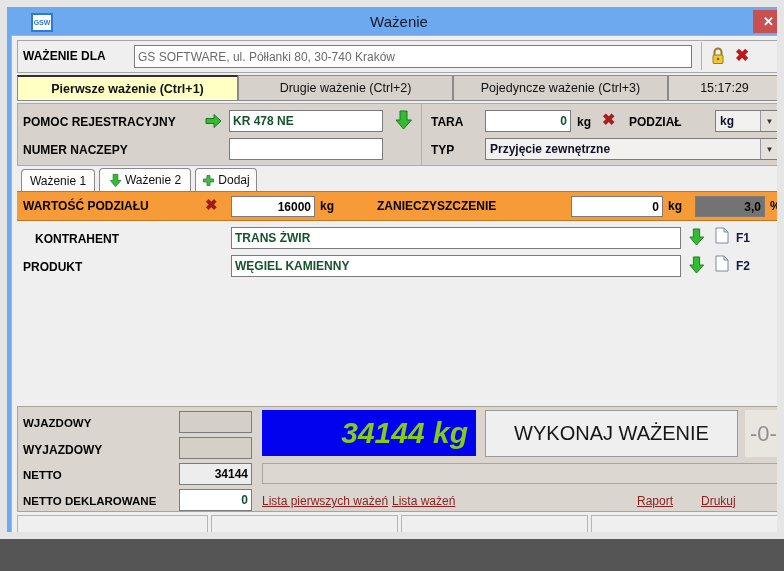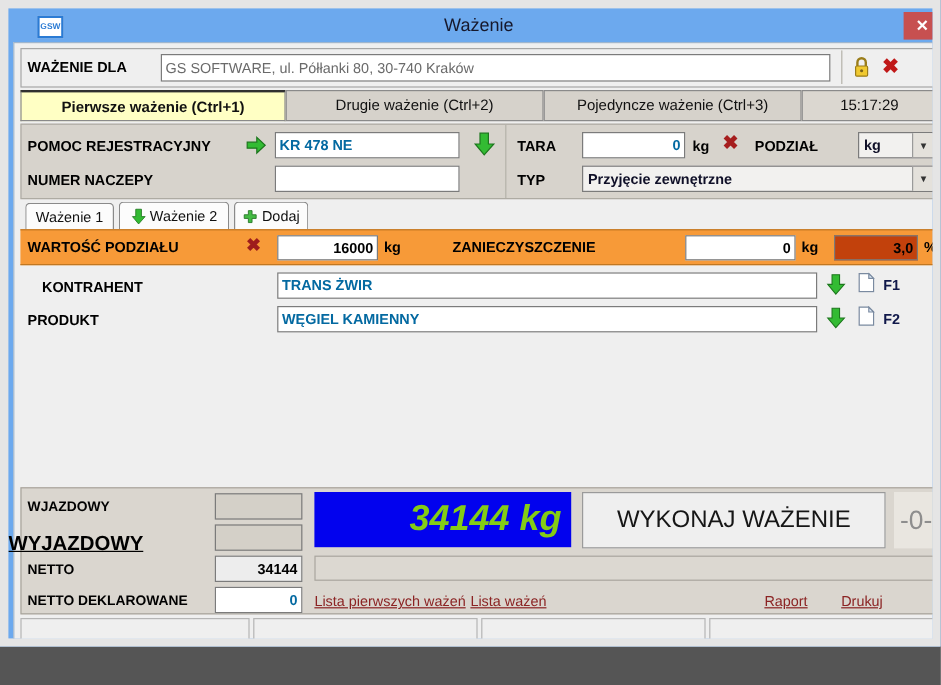--- a/index.html
+++ b/index.html
@@ -12,21 +12,21 @@
   .title{width:100%;text-align:center;top:6px;font-size:15px;color:#16182c;}
   .appicon{left:24px;top:6px;width:22px;height:19px;background:#fff;border:2px solid #2b7bd4;
            color:#2b7bd4;font-size:7px;font-weight:bold;display:flex;align-items:center;justify-content:center;}
   .closebtn{left:746px;top:3px;width:31px;height:23px;background:#C75050;color:#fff;
             font-size:13px;font-weight:bold;display:flex;align-items:center;justify-content:center;cursor:pointer;}
   
   .content{left:4px;top:28px;width:776px;height:539px;background:#EFEFEF;border:1px solid #9FB6CE;}
   .lbl{font-size:12px;font-weight:bold;color:#000;white-space:nowrap;}
   .inp{border:1px solid #7b7b7b;background:#fff;font-family:"Liberation Sans",sans-serif;
        font-size:12px;padding:0 3px;box-sizing:border-box;}
-  .inp.blue{color:#0369a1;font-weight:bold;}
+  .inp.blue{color:#14532d;font-weight:bold;}
   .inp.right{text-align:right;}
   .inp.dis{background:#D4D0C8;}
   .groupbox{border:1px solid #A6A6A6;background:#EFEFEF;}
   .vline{background:#b5b2aa;width:1px;}
   .redx{color:#B01818;font-weight:bold;line-height:1;}
   
   .tab{height:26px;display:flex;align-items:center;justify-content:center;font-size:12.5px;
        border:1px solid #8a8a8a;background:#D6D2CB;color:#111;cursor:pointer;}
   .tab.active{background:#FFFFC4;font-weight:bold;border-top:2px solid #303030;}
   .timecell{background:#DBD7D0;font-weight:normal;cursor:default;}
@@ -142,21 +142,21 @@
   </div>
 
   <div class="abs orange" style="left:10px;top:184px;width:764px;height:30px;"></div>
   <div class="abs lbl" style="left:16px;top:192px;">WARTOŚĆ PODZIAŁU</div>
   <div class="abs redx" style="left:198px;top:190px;font-size:15px;color:#9E1C1C;">✖</div>
   <input class="abs inp right" style="left: 224px; top: 189px; width: 84px; height: 21px; font-weight: bold;" value="16000">
   <div class="abs unit" style="left:313px;top:192px;">kg</div>
   <div class="abs lbl" style="left:370px;top:192px;">ZANIECZYSZCZENIE</div>
   <input class="abs inp right" style="left: 564px; top: 189px; width: 92px; height: 21px; font-weight: bold;" value="0">
   <div class="abs unit" style="left:661px;top:192px;">kg</div>
-  <input class="abs inp right" style="left: 688px; top: 189px; width: 70px; height: 21px; font-weight: bold; background: #c2410c;" value="3,0">
+  <input class="abs inp right" style="left: 688px; top: 189px; width: 70px; height: 21px; font-weight: bold; background: #737373;" value="3,0">
   <div class="abs unit" style="left:763px;top:192px;">%</div>
 
   <div class="abs lbl" style="left:16px;top:225px;padding-left:12px;">KONTRAHENT</div>
   <input class="abs inp blue" style="left: 224px; top: 220px; width: 450px; height: 22px;" value="TRANS ŻWIR">
   <div class="abs" style="left:681px;top:219px;">
     <svg width="17" height="22" viewBox="0 0 19 22">
       <path d="M6 2h7v9h4.5L9.5 20 2 11h4z" fill="#33BB33" stroke="#1d771d"></path>
     </svg>
   </div>
   <div class="abs" style="left:708px;top:220px;">
@@ -178,21 +178,21 @@
     <svg width="14" height="17" viewBox="0 0 14 17">
       <path d="M1 1h8l4 4v11H1z" fill="#fff" stroke="#7a8aa0"></path>
       <path d="M9 1v4h4z" fill="#dce8f5" stroke="#7a8aa0"></path>
     </svg>
   </div>
   <div class="abs fkey" style="left:729px;top:252px;">F2</div>
 
   <div class="abs bpanel" style="left:10px;top:399px;width:764px;height:106px;"></div>
   <div class="abs lbl" style="left:16px;top:410px;font-size:11.5px;">WJAZDOWY</div>
   <input class="abs inp dis" style="left: 172px; top: 404px; width: 73px; height: 22px;">
-  <div class="abs lbl" style="left:0;top:436px;font-size:17px;text-decoration:underline;">WYJAZDOWY</div>
+  <div class="abs lbl" style="left:16px;top:436px;font-size:12px;">WYJAZDOWY</div>
   <input class="abs inp dis" style="left: 172px; top: 430px; width: 73px; height: 22px;">
   <div class="abs lbl" style="left:16px;top:462px;font-size:11.5px;">NETTO</div>
   <input class="abs inp right" style="left: 172px; top: 456px; width: 73px; height: 22px; background: rgb(237, 237, 237); font-weight: bold;" value="34144">
   <div class="abs lbl" style="left:16px;top:488px;font-size:11.5px;">NETTO DEKLAROWANE</div>
   <input class="abs inp blue right" style="left: 172px; top: 482px; width: 73px; height: 22px;" value="0">
 
   <div class="abs display" style="left:255px;top:403px;width:214px;height:46px;">34144 kg</div>
   <div class="abs bigbtn" style="left:478px;top:403px;width:253px;height:47px;">WYKONAJ WAŻENIE</div>
   <div class="abs zerobtn" style="left:738px;top:403px;width:37px;height:47px;">-0-</div>
   <div class="abs greybar" style="left:255px;top:456px;width:520px;height:21px;"></div>

